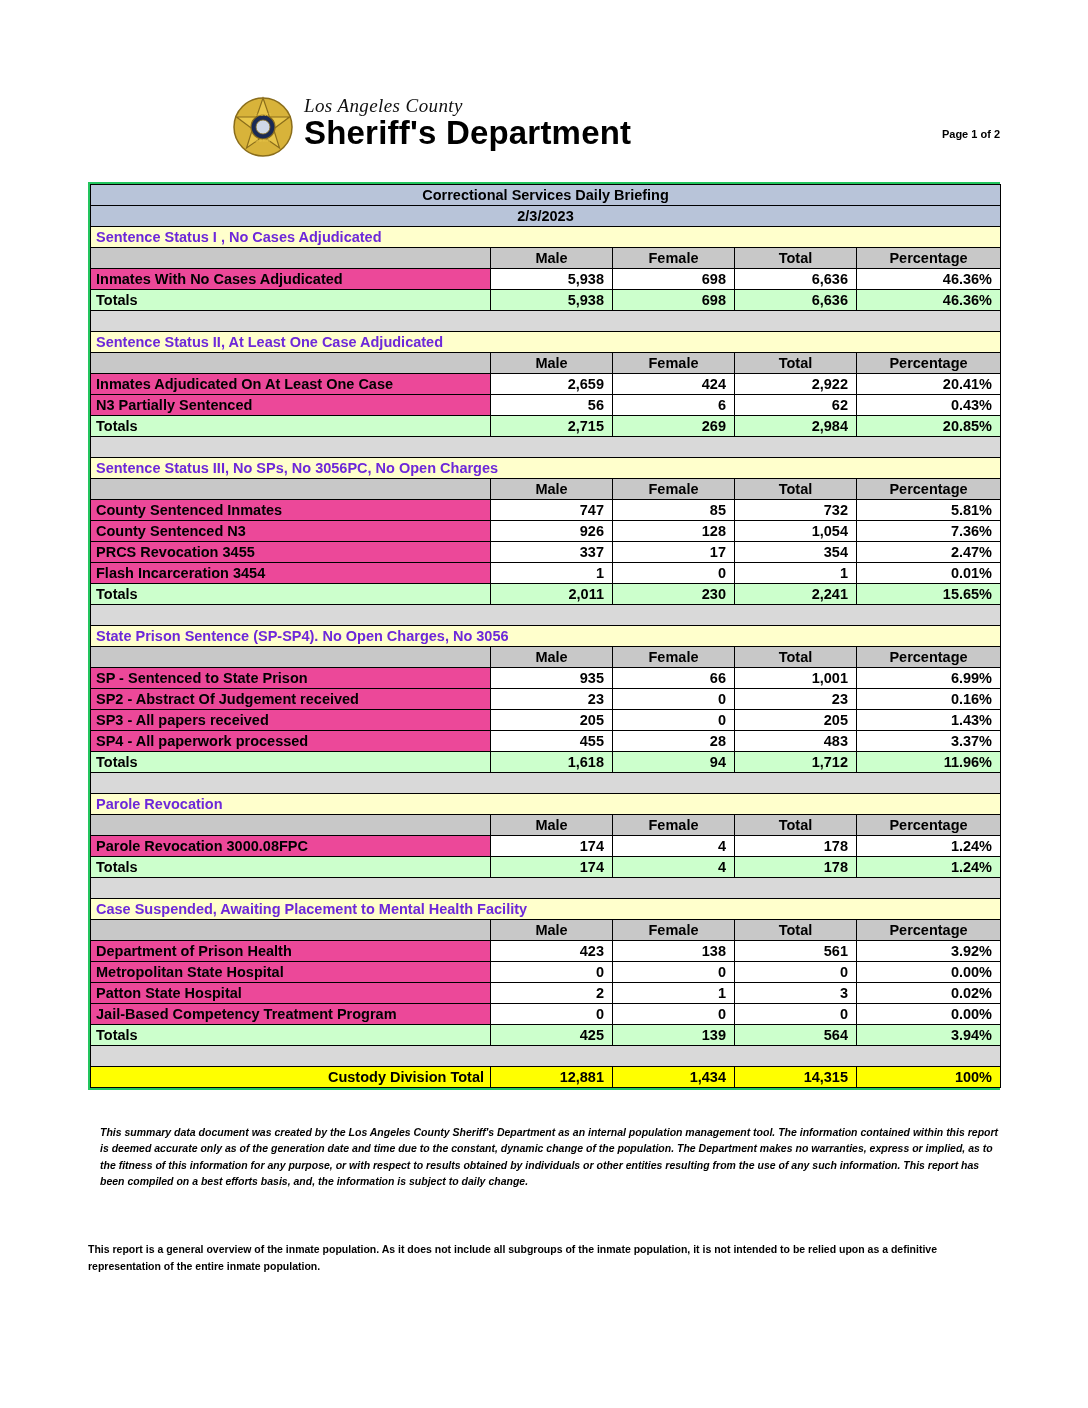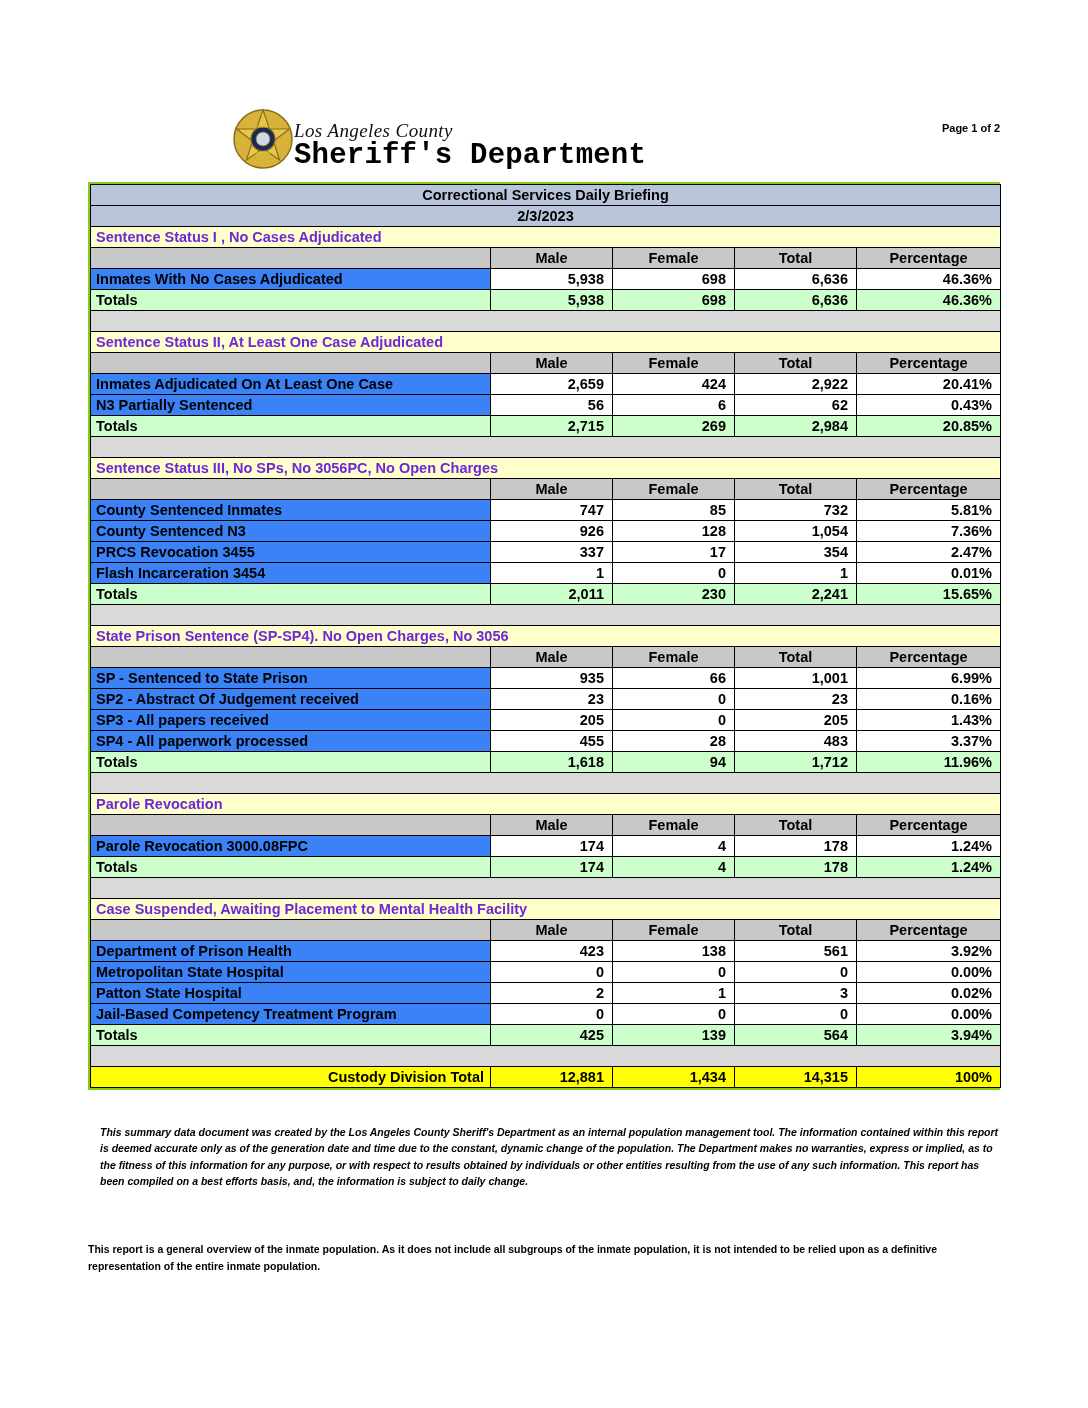--- a/index.html
+++ b/index.html
@@ -24,60 +24,61 @@
 
   
   .header {
     position: relative;
     height: 86px;
     margin-top: 96px;
   }
   .logo-block {
     position: absolute;
     left: 232px;
-    top: 12px;
+    top: 0;
     display: flex;
-    align-items: flex-end;
+    align-items: flex-start;
+    gap: 10px;
   }
   .star-badge {
     width: 62px;
     height: 62px;
     position: relative;
   }
   .star-badge svg { display: block; }
   .logo-text {
     line-height: 1.0;
   }
   .logo-line1 {
     font-family: "Liberation Serif", serif;
     font-style: italic;
     font-size: 19px;
     letter-spacing: 0.4px;
     color: #111;
   }
   .logo-line2 {
-    font-family: Liberation Mono, monospace;
-    font-weight: bold;
-    font-size: 29px;
+    font-family: Liberation Sans, sans-serif;
+    font-weight: bold;
+    font-size: 33px;
     letter-spacing: 0.2px;
     color: #000;
     margin-top: 1px;
   }
   .page-num {
     position: absolute;
     right: 88px;
-    top: 26px;
+    top: 32px;
     font-size: 11px;
     font-weight: bold;
   }
 
   
   .table-wrap {
     margin: 0 88px 0 88px;
-    border: 2px solid #84cc16;
+    border: 2px solid #22c55e;
   }
   table.main {
     border-collapse: collapse;
     width: 100%;
     table-layout: fixed;
   }
   table.main td {
     border: 1px solid #000;
     font-size: 14.5px;
     font-weight: bold;
@@ -120,21 +121,21 @@
     background: #c8c8c8;
     text-align: center;
     font-size: 14.5px;
     font-weight: bold;
     height: 22px;
   }
   .colhead-row td.blank {
     background: #c8c8c8;
   }
   .data-row td.label {
-    background: #3b82f6;
+    background: #ec4899;
     text-align: left;
   }
   .data-row td.num {
     background: #ffffff;
     text-align: right;
     padding-right: 8px;
   }
   .totals-row td.label {
     background: #ccffcc;
     padding-right: 6px;

